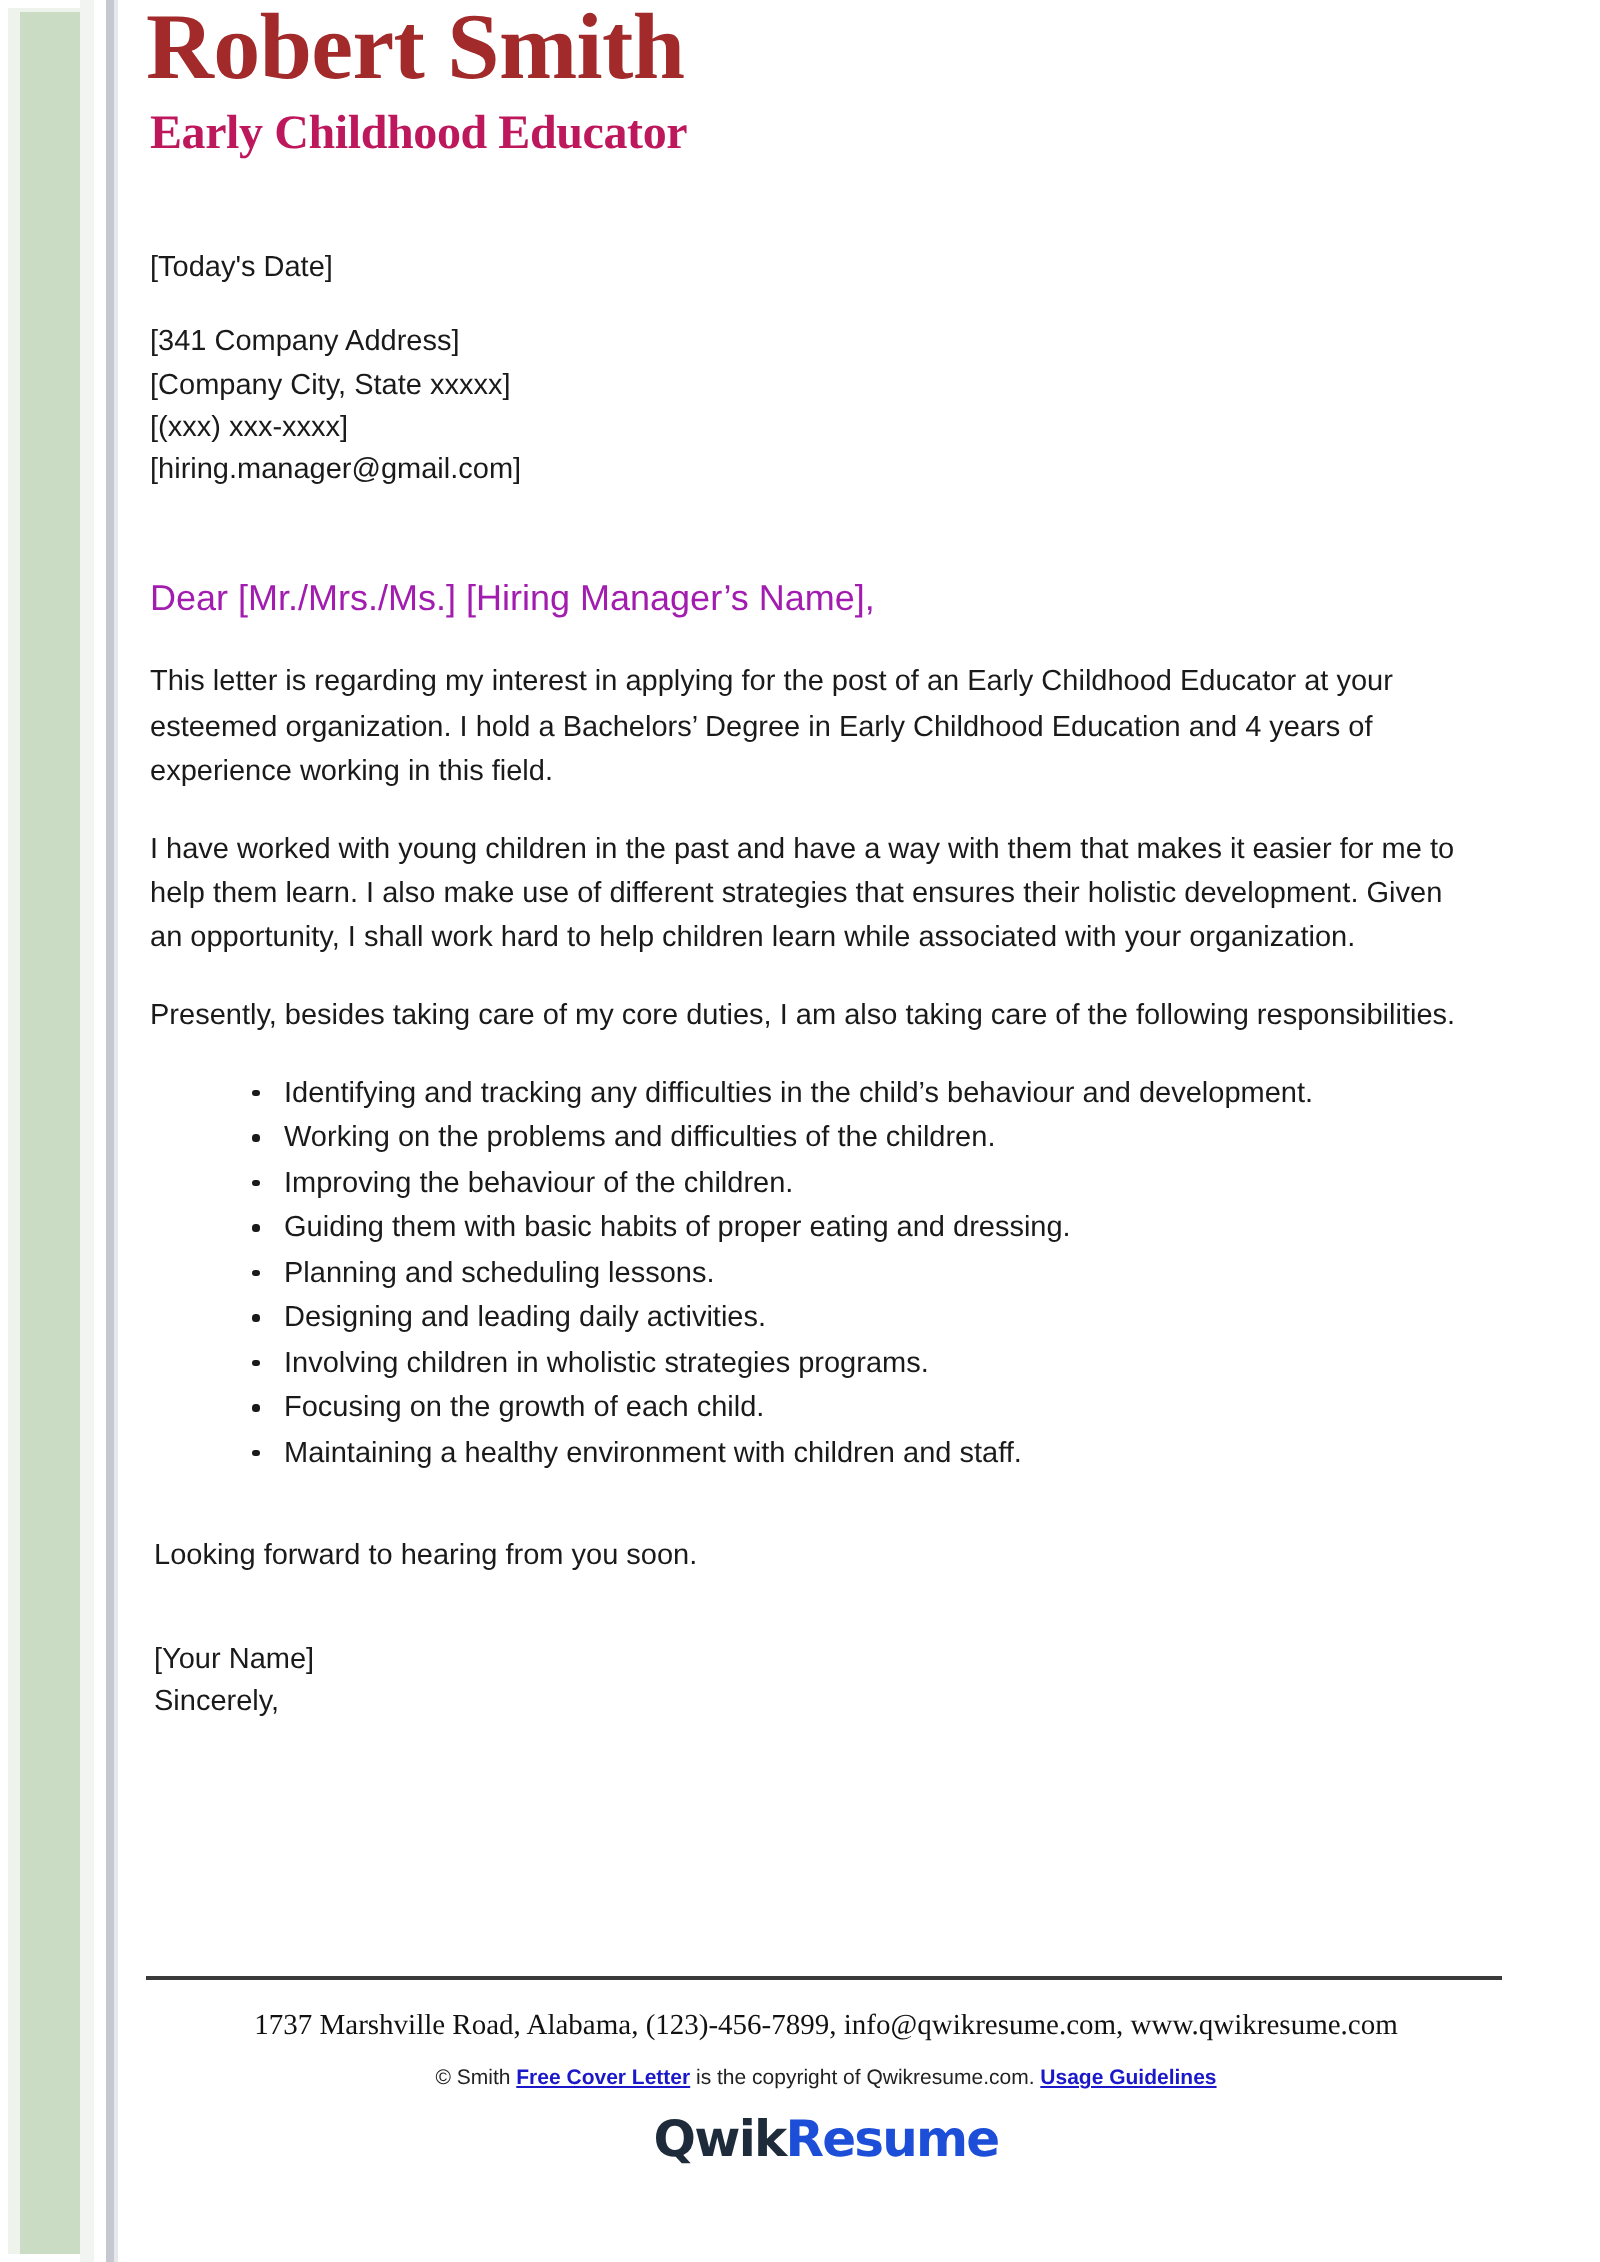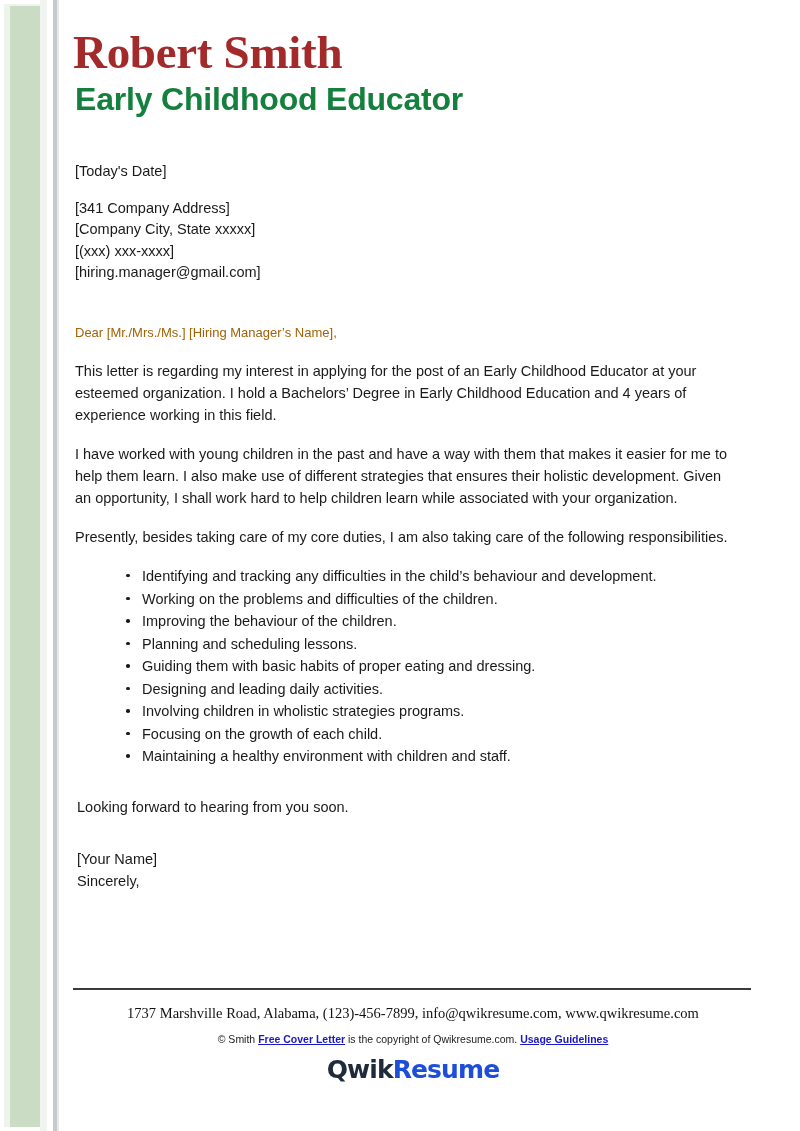--- a/index.html
+++ b/index.html
@@ -73,38 +73,37 @@
   
   .content {
     position: absolute;
     left: 73px;
     top: 0;
     width: 680px;
   }
 
   
   .letter-header {
-    padding-top: 28px;
   }
   .applicant-name {
     font-family: "Liberation Serif", serif;
     font-weight: 700;
     font-size: 47px;
     line-height: 1.06;
     color: #a32a2a;
     letter-spacing: -0.3px;
     margin: 0 0 4px 0;
     white-space: nowrap;
   }
   .applicant-title {
-    font-family: Liberation Sans, sans-serif;
-    font-weight: 700;
-    font-size: 32px;
+    font-family: Liberation Serif, serif;
+    font-weight: 700;
+    font-size: 24px;
     line-height: 1.1;
-    color: #15803d;
+    color: #be185d;
     letter-spacing: -0.2px;
     margin: 0;
     padding-left: 2px;
     white-space: nowrap;
   }
 
   
   .meta-block {
     margin-top: 44px;
     padding-left: 2px;
@@ -126,23 +125,23 @@
     color: #1a1a1a;
   }
 
   
   .letter-body {
     margin-top: 40px;
     padding-left: 2px;
     width: 666px;
   }
   .salutation {
-    font-size: 13px;
+    font-size: 18px;
     line-height: 1.5;
-    color: #a16207;
+    color: #a21caf;
     margin: 0 0 17px 0;
   }
   .body-paragraph {
     font-size: 14.5px;
     line-height: 1.52;
     color: #1a1a1a;
     margin: 0 0 17px 0;
     text-align: left;
   }
 
@@ -278,22 +277,22 @@
       <p class="body-paragraph">This letter is regarding my interest in applying for the post of an Early Childhood Educator at your esteemed organization. I hold a Bachelors’ Degree in Early Childhood Education and 4 years of experience working in this field.</p>
 
       <p class="body-paragraph">I have worked with young children in the past and have a way with them that makes it easier for me to help them learn. I also make use of different strategies that ensures their holistic development. Given an opportunity, I shall work hard to help children learn while associated with your organization.</p>
 
       <p class="body-paragraph">Presently, besides taking care of my core duties, I am also taking care of the following responsibilities.</p>
 
       <ul class="duties-list">
         <li>Identifying and tracking any difficulties in the child’s behaviour and development.</li>
         <li>Working on the problems and difficulties of the children.</li>
         <li>Improving the behaviour of the children.</li>
+        <li>Guiding them with basic habits of proper eating and dressing.</li>
         <li>Planning and scheduling lessons.</li>
-        <li>Guiding them with basic habits of proper eating and dressing.</li>
         <li>Designing and leading daily activities.</li>
         <li>Involving children in wholistic strategies programs.</li>
         <li>Focusing on the growth of each child.</li>
         <li>Maintaining a healthy environment with children and staff.</li>
       </ul>
 
       <p class="closing-line">Looking forward to hearing from you soon.</p>
 
       <div class="signoff">
         <div>[Your Name]</div>

